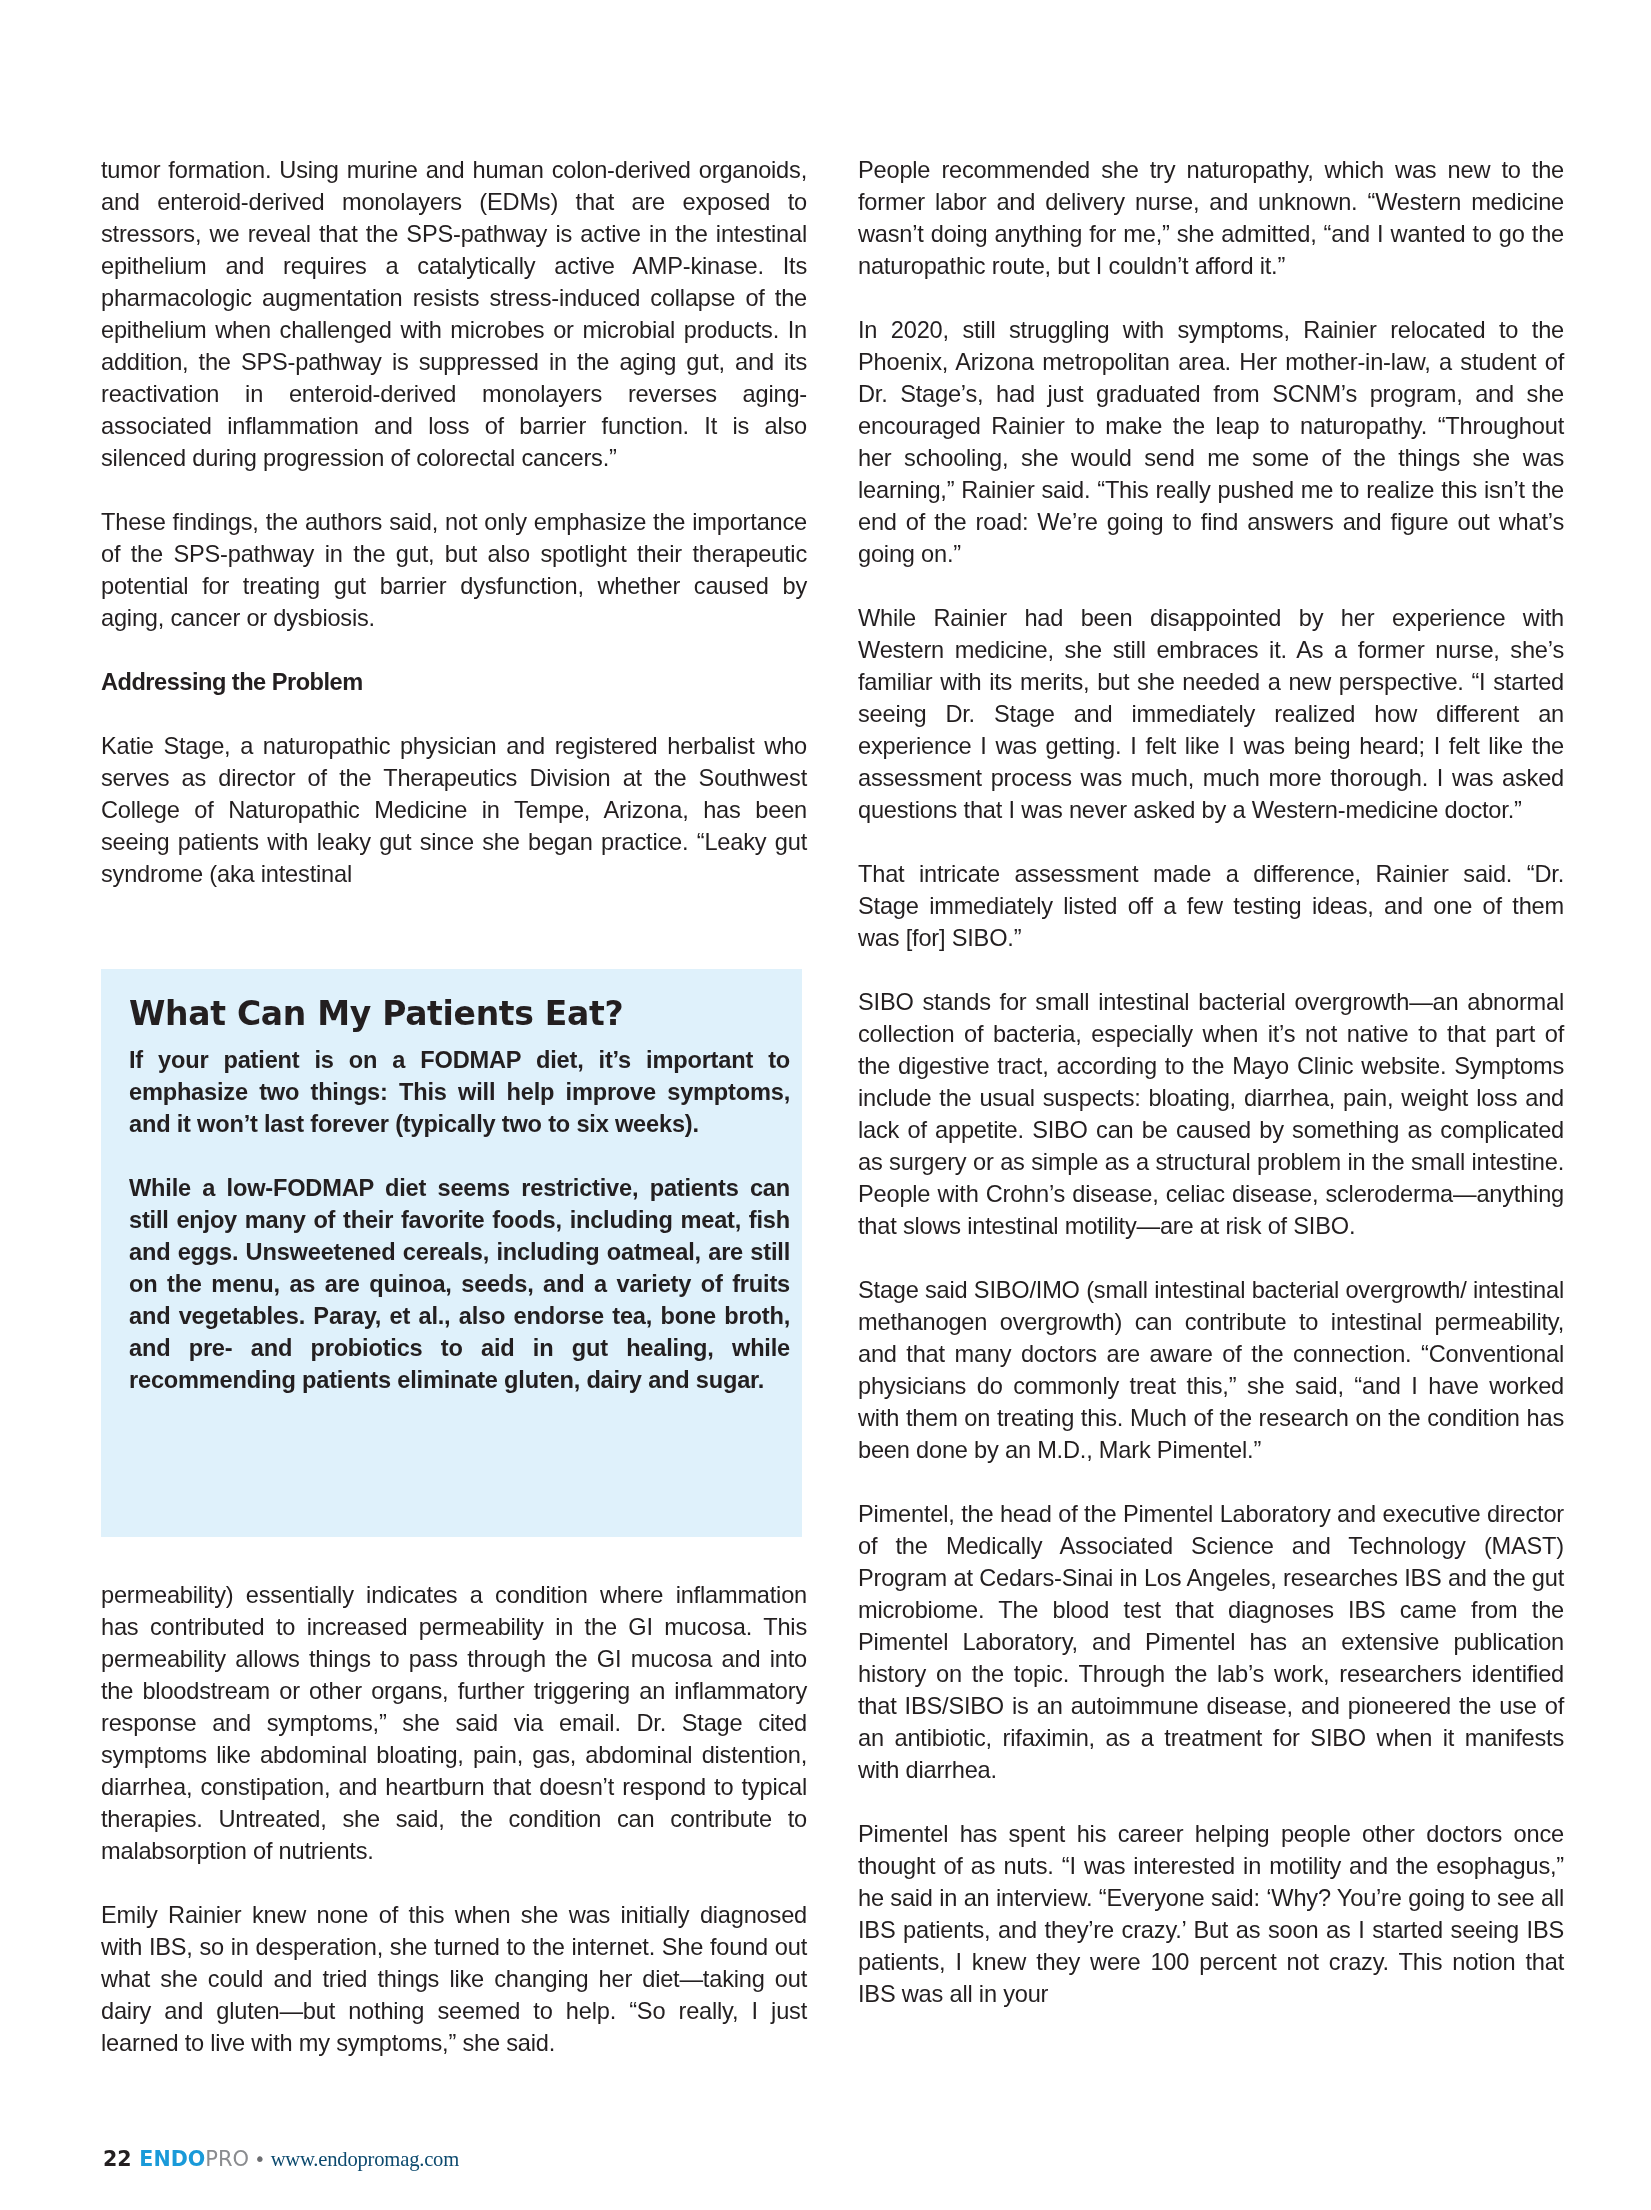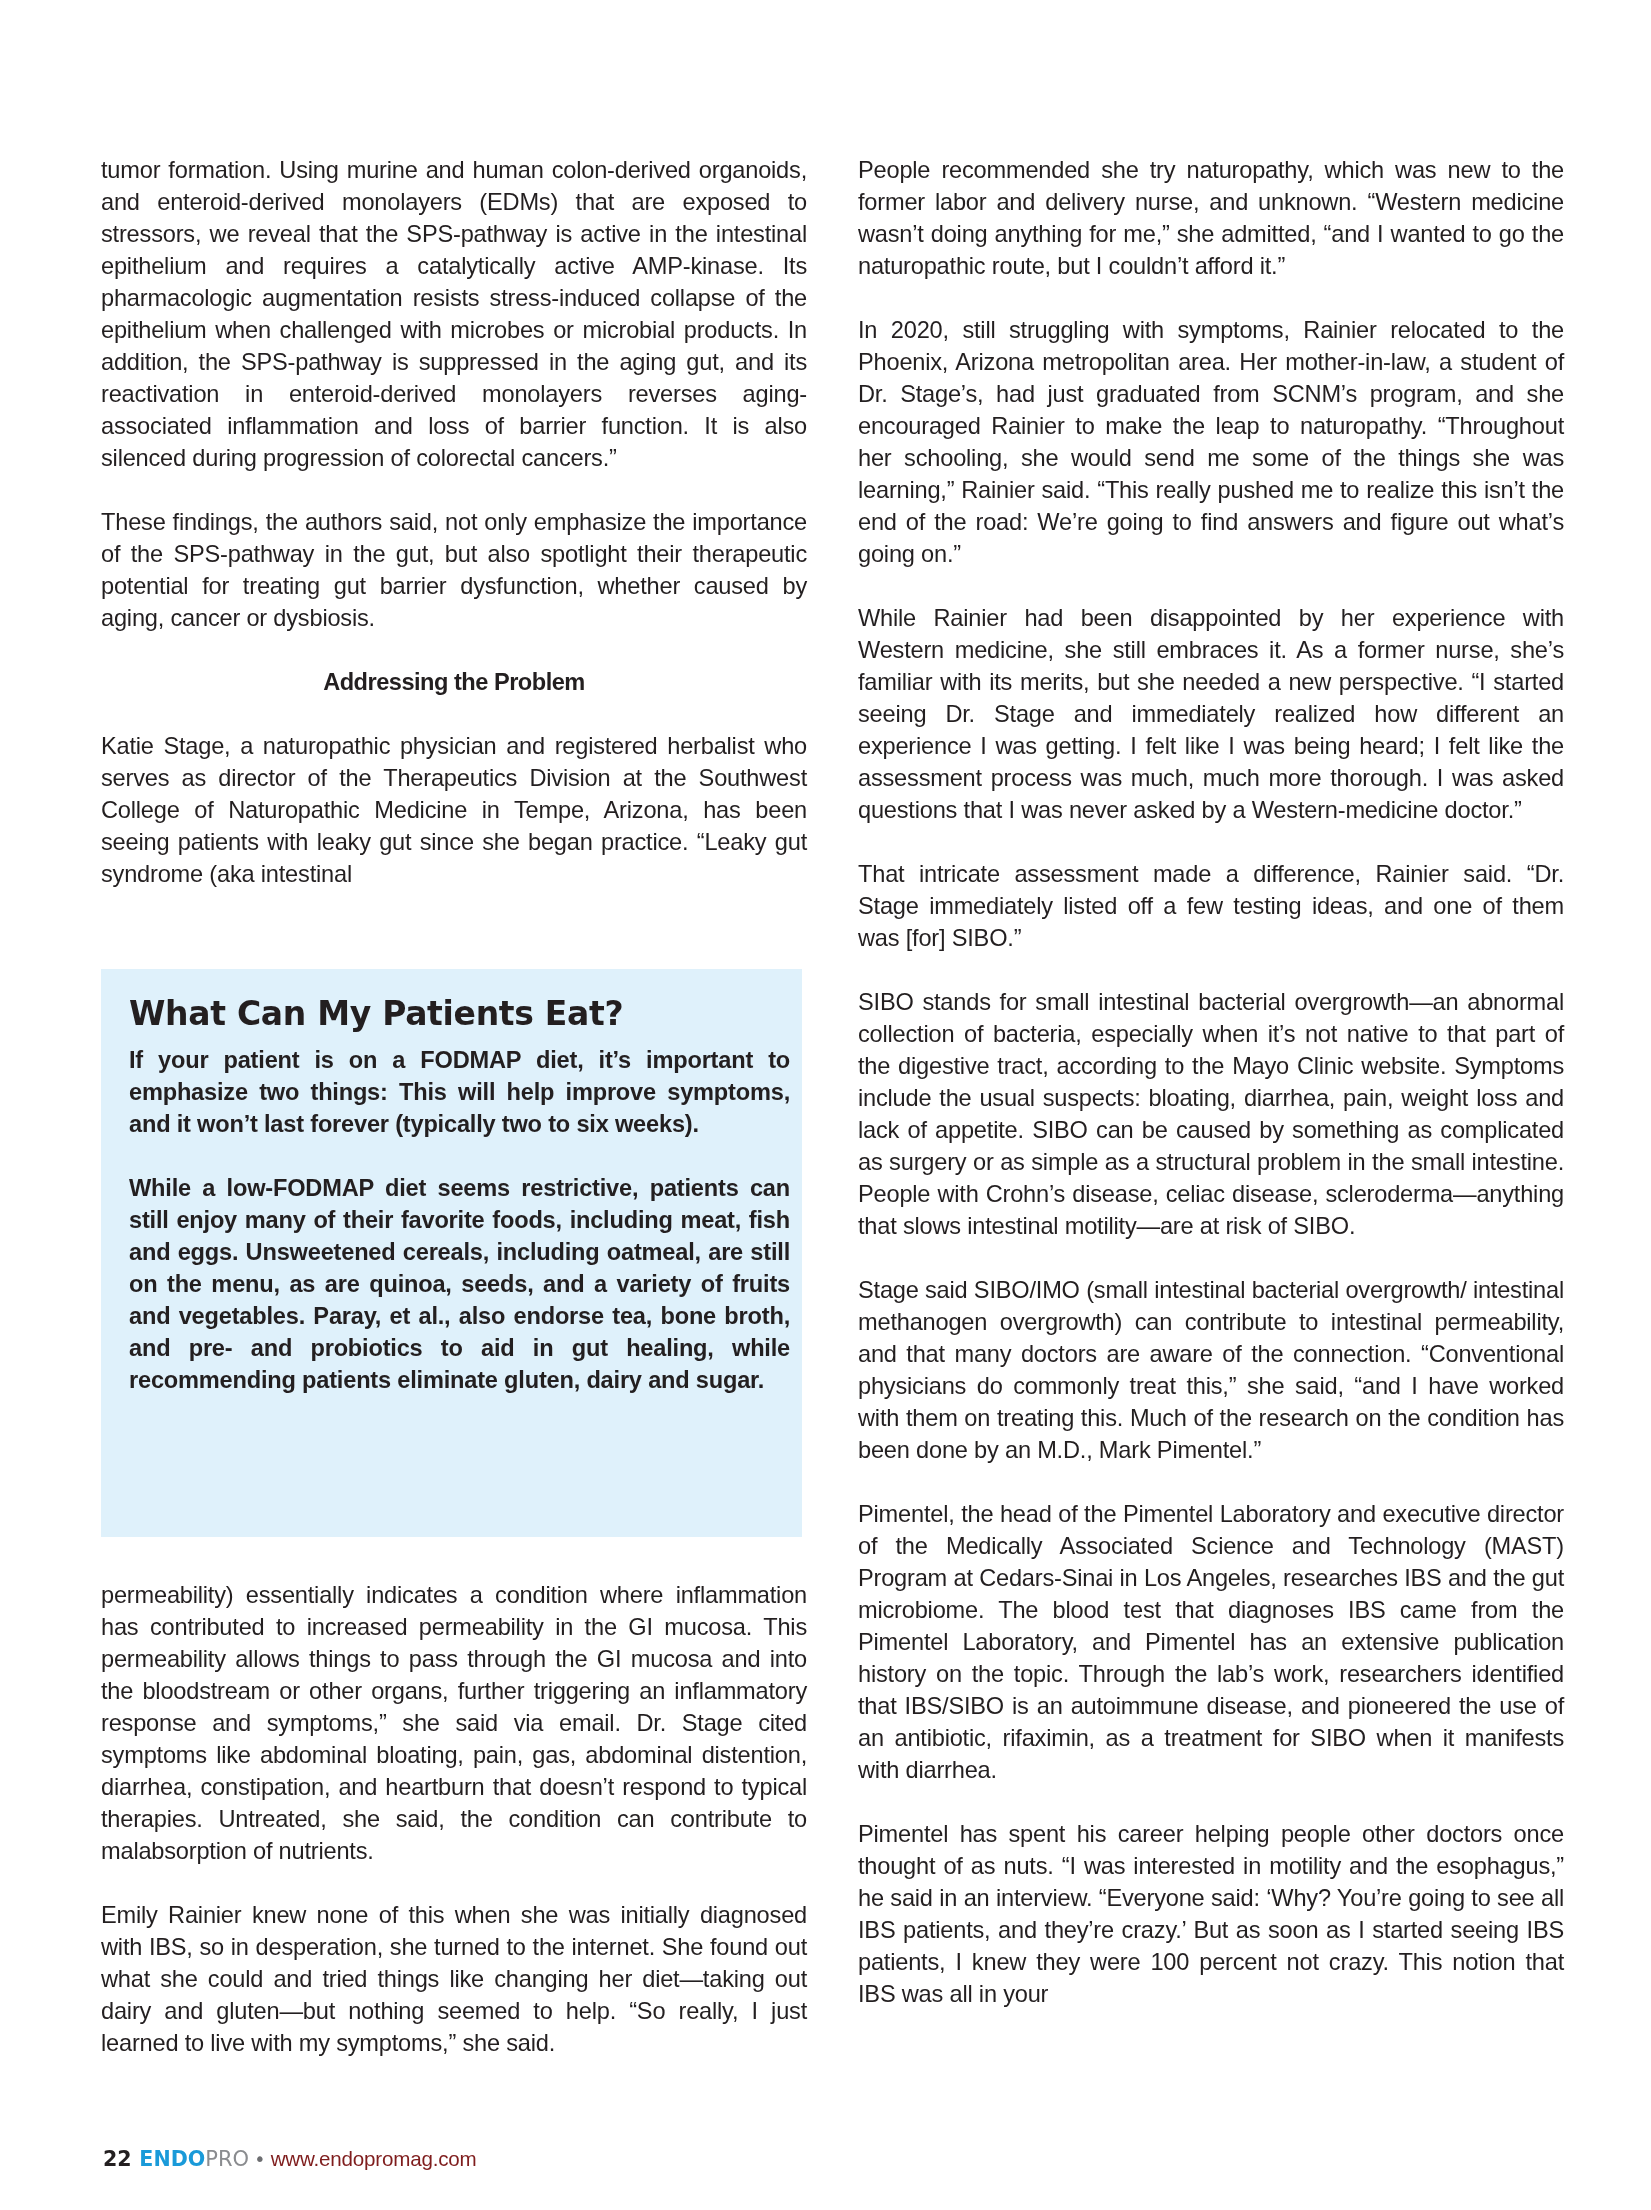--- a/index.html
+++ b/index.html
@@ -39,21 +39,20 @@
       letter-spacing: -0.2px;
       word-spacing: 0px;
     }
     .gap { height: 32px; }
     .subhead {
       margin: 0;
       font-weight: bold;
       font-size: 23.6px;
       line-height: 32px;
       letter-spacing: -0.5px;
-      text-align: center;
     }
 
     .sidebar-box {
       position: absolute;
       left: 101px;
       top: 935px;
       width: 701px;
       height: 568px;
       background: #dff1fb;
       box-sizing: border-box;
@@ -102,23 +101,23 @@
       font-size: 21px;
       color: #8a8c8f;
     }
     .footer-sep {
       font-family: "DejaVu Sans", sans-serif;
       font-size: 19px;
       color: #6d6e71;
       margin: 0 5.2px;
     }
     .footer-url {
-      font-family: Liberation Sans, sans-serif;
+      font-family: Liberation Serif, serif;
       font-size: 20.6px;
-      color: #7f1d1d;
+      color: #0c4a6e;
       letter-spacing: -0.2px;
     }
   </style>
 </head>
 <body>
 
 <div class="page">
 
   <div class="column col-left" style="top:120px;">
     <p class="para">tumor formation. Using murine and human colon-derived organoids, and enteroid-derived monolayers (EDMs) that are exposed to stressors, we reveal that the SPS-pathway is active in the intestinal epithelium and requires a catalytically active AMP-kinase. Its pharmacologic augmentation resists stress-induced collapse of the epithelium when challenged with microbes or microbial products. In addition, the SPS-pathway is suppressed in the aging gut, and its reactivation in enteroid-derived monolayers reverses aging-associated inflammation and loss of barrier function. It is also silenced during progression of colorectal cancers.”</p>

